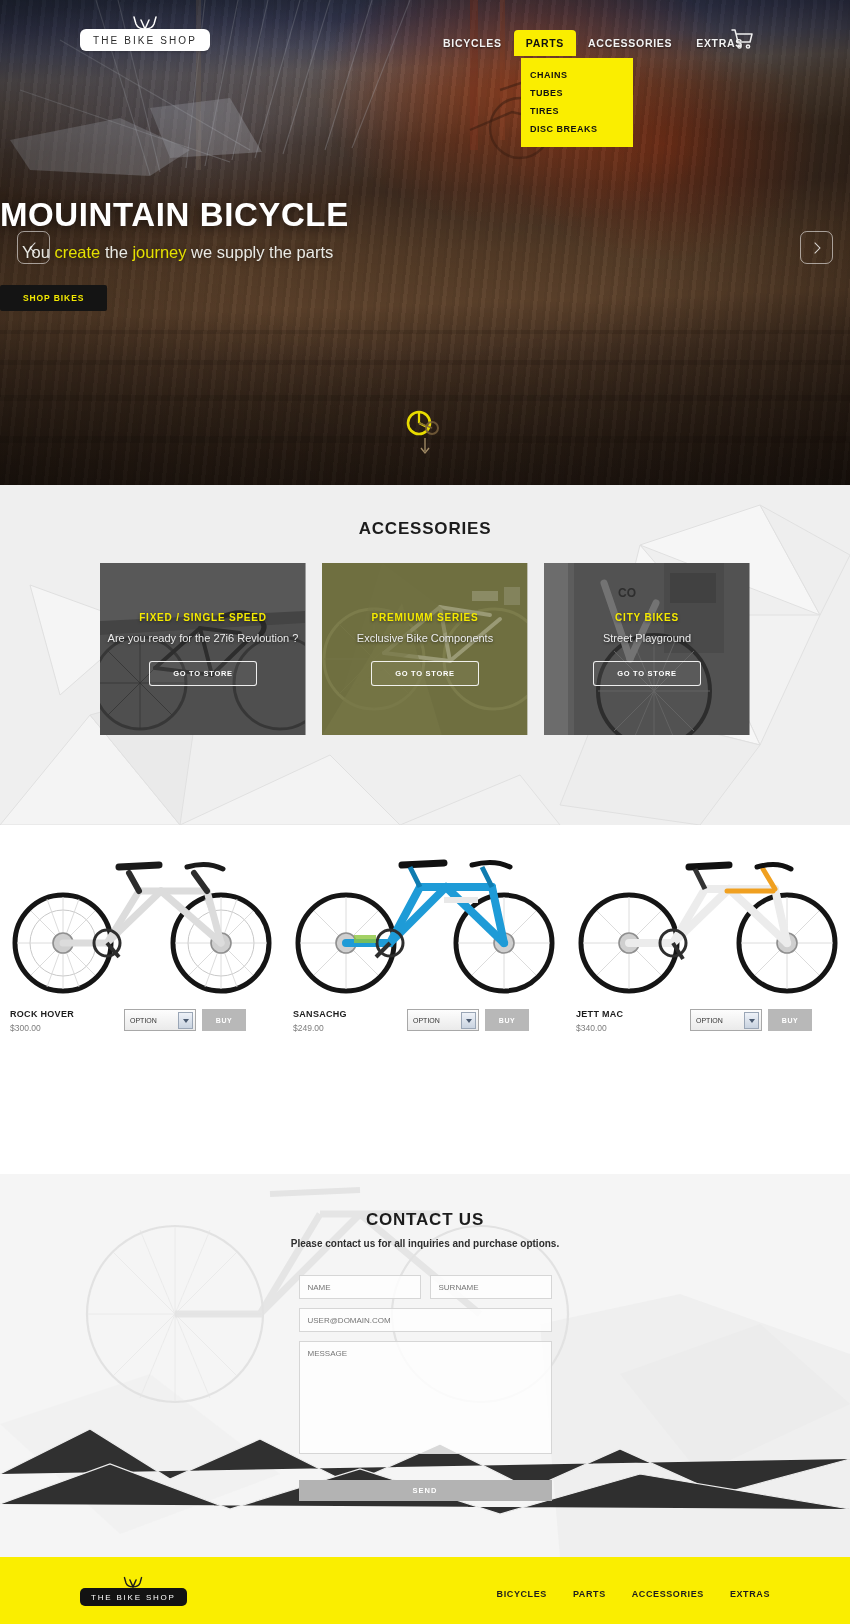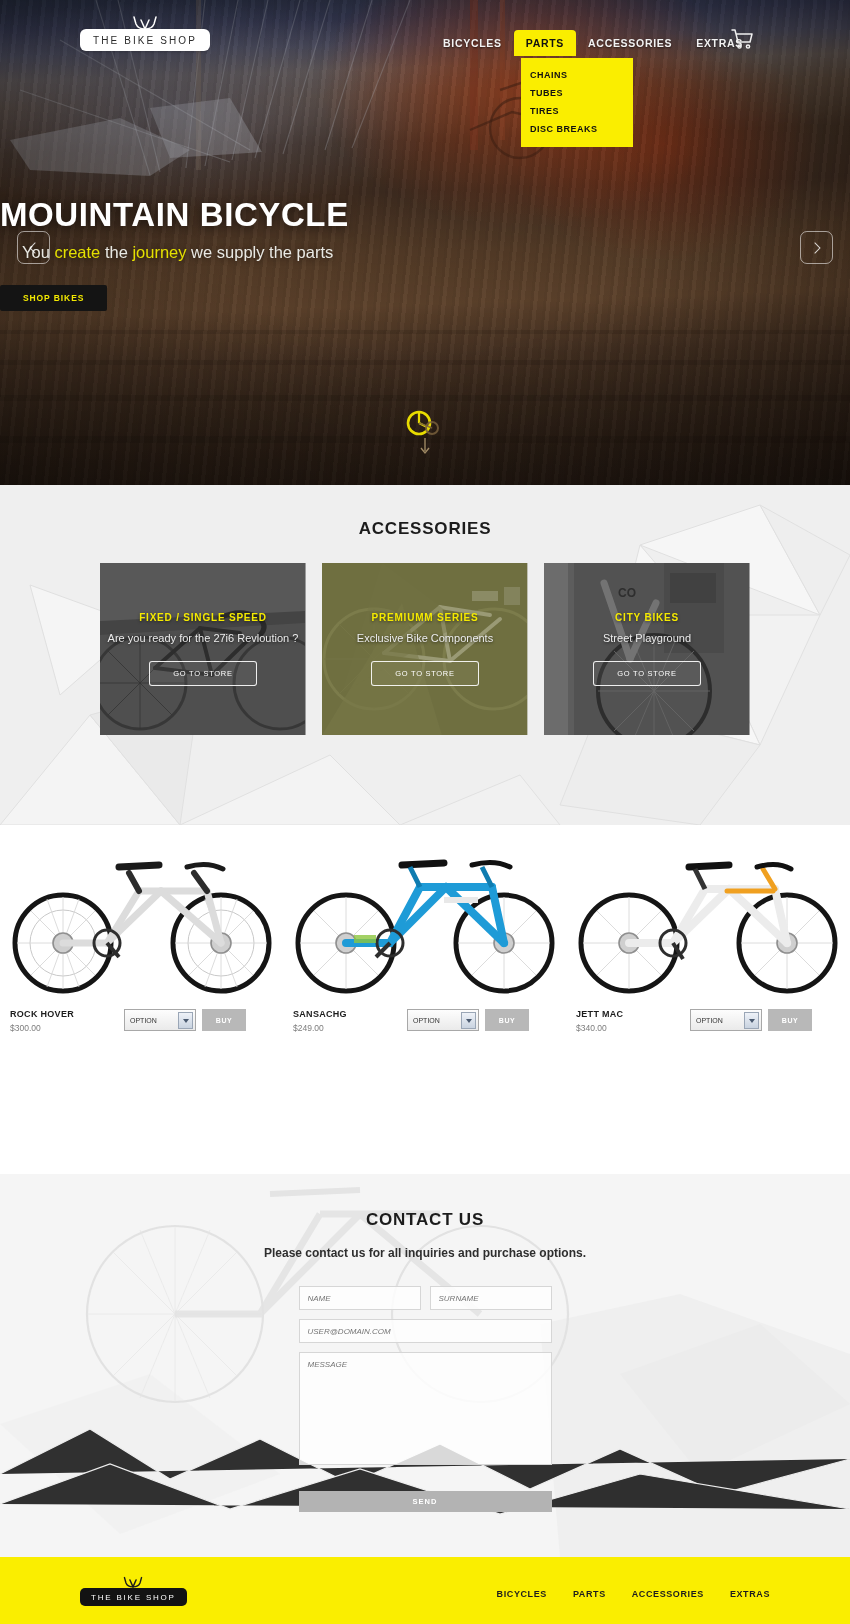--- a/index.html
+++ b/index.html
@@ -194,21 +194,21 @@
     text-shadow: 0 1px 3px rgba(0,0,0,0.5);
   }
   .cat-desc {
     margin-top: 9px;
     font-size: 11px; color: #ececec; font-weight: 300;
     text-shadow: 0 1px 3px rgba(0,0,0,0.6);
   }
   .cat-btn {
     display: inline-block; margin-top: 17px;
     border: 1px solid rgba(255,255,255,0.9);
-    color: #fff; font-size: 7.5px; font-weight: normal;
+    color: #fff; font-size: 7.5px; font-weight: bold;
     letter-spacing: 0.7px;
     padding: 7px 23px; border-radius: 3px;
     background: rgba(255,255,255,0.05);
   }
 
   
   .popular {
     position: relative;
     width: 850px; height: 335px;
     background: #fff;
@@ -283,33 +283,33 @@
     overflow: hidden;
   }
   .contact-bg { position: absolute; inset: 0; }
   .contact-inner { position: relative; z-index: 5; }
   .contact-title {
     text-align: center; padding-top: 36px;
     font-size: 17px; font-weight: bold; color: #1c1c1c;
     letter-spacing: 0.8px;
   }
   .contact-sub {
-    text-align: center; margin-top: 16px;
-    font-size: 12px; color: #2e2e2e; font-weight: bold;
+    text-align: center; margin-top: 8px;
+    font-size: 10px; color: #2e2e2e; font-weight: bold;
   }
   .form {
     width: 253px; margin: 0 auto; padding-top: 26px;
   }
   .form-row { display: flex; gap: 9px; }
   .finput {
     height: 24px;
     border: 1px solid #d6d6d6;
     background: rgba(255,255,255,0.82);
     font-family: "Liberation Sans", sans-serif;
-    font-size: 8px; font-style: italic;
+    font-size: 8px; 
     color: #9a9a9a;
     padding: 0 8px;
     outline: none;
   }
   .f-half { width: 122px; }
   .f-full { width: 253px; margin-top: 9px; }
   .f-area {
     width: 253px; height: 113px; margin-top: 9px;
     padding: 7px 8px;
     resize: none;

